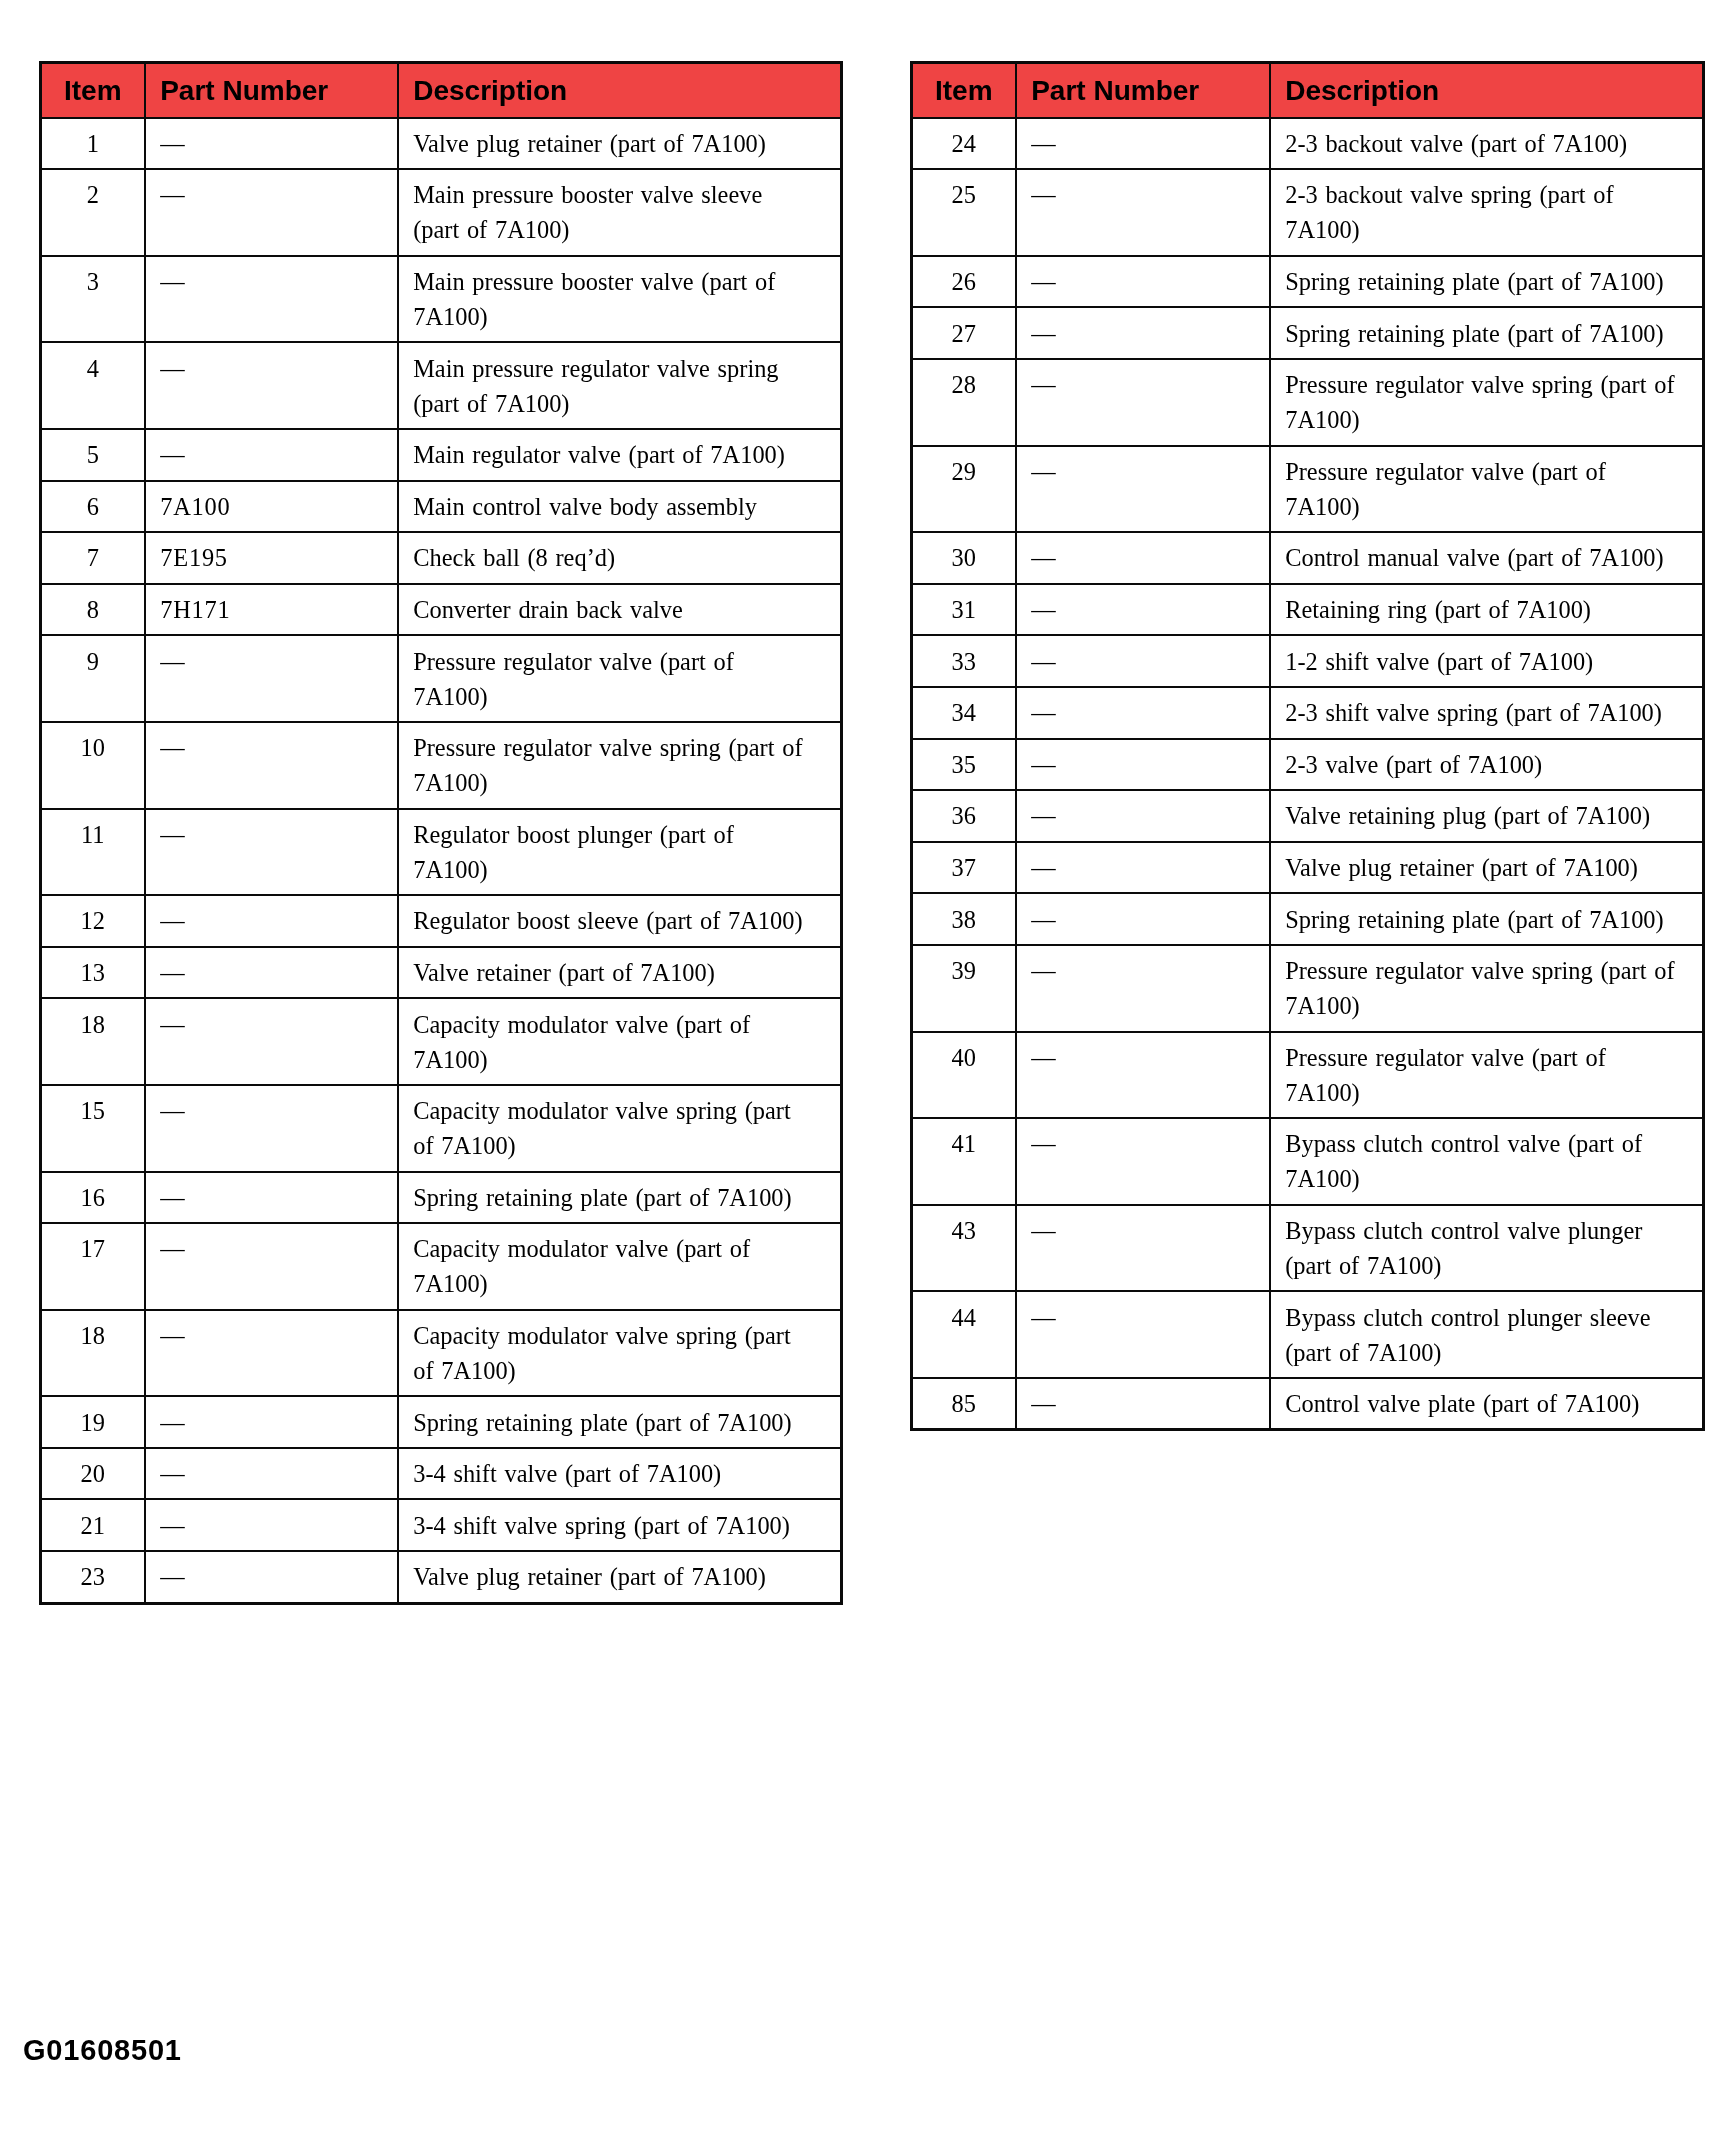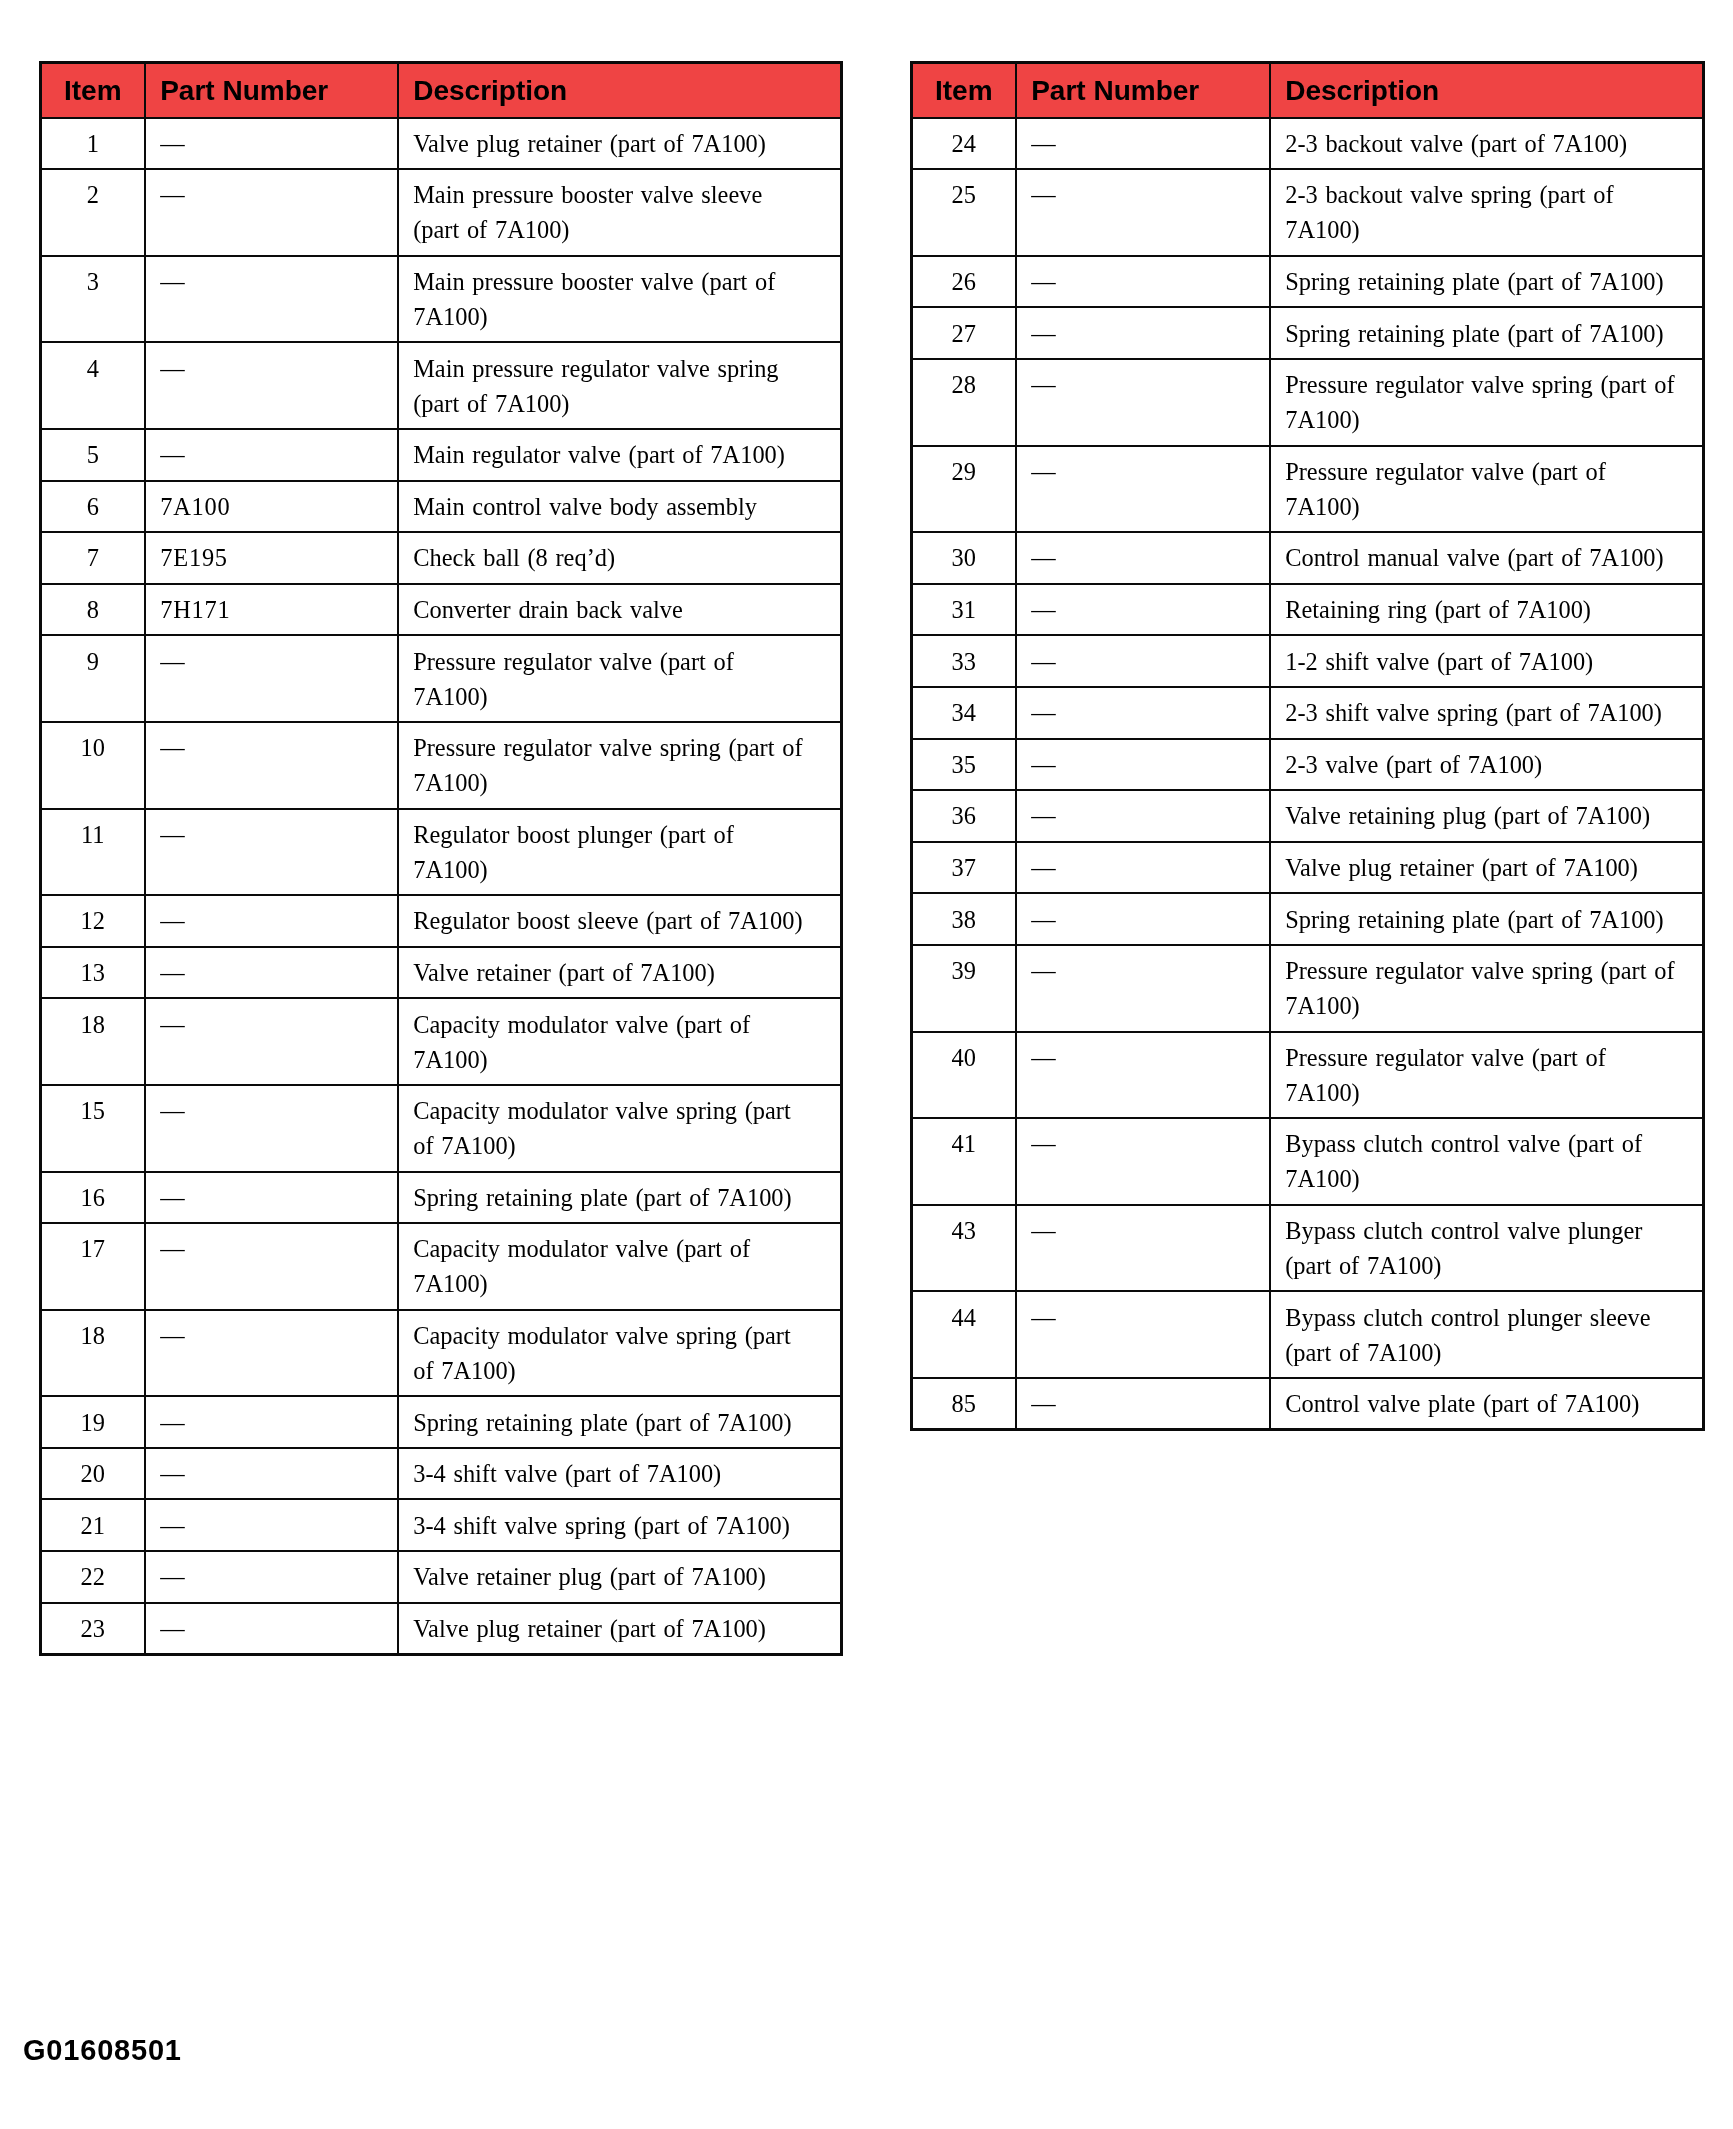--- a/index.html
+++ b/index.html
@@ -195,25 +195,20 @@
           <td class="col-item">20</td>
           <td class="col-part">—</td>
           <td class="col-desc">3-4 shift valve (part of 7A100)</td>
         </tr>
         <tr>
           <td class="col-item">21</td>
           <td class="col-part">—</td>
           <td class="col-desc">3-4 shift valve spring (part of 7A100)</td>
         </tr>
         <tr>
-          <td class="col-item">22</td>
-          <td class="col-part">—</td>
-          <td class="col-desc">Valve retainer plug (part of 7A100)</td>
-        </tr>
-        <tr>
           <td class="col-item">23</td>
           <td class="col-part">—</td>
           <td class="col-desc">Valve plug retainer (part of 7A100)</td>
         </tr>
       </tbody>
   </table>
 
   <table class="parts" id="table-right">
     <colgroup>
       <col style="width:104px">

